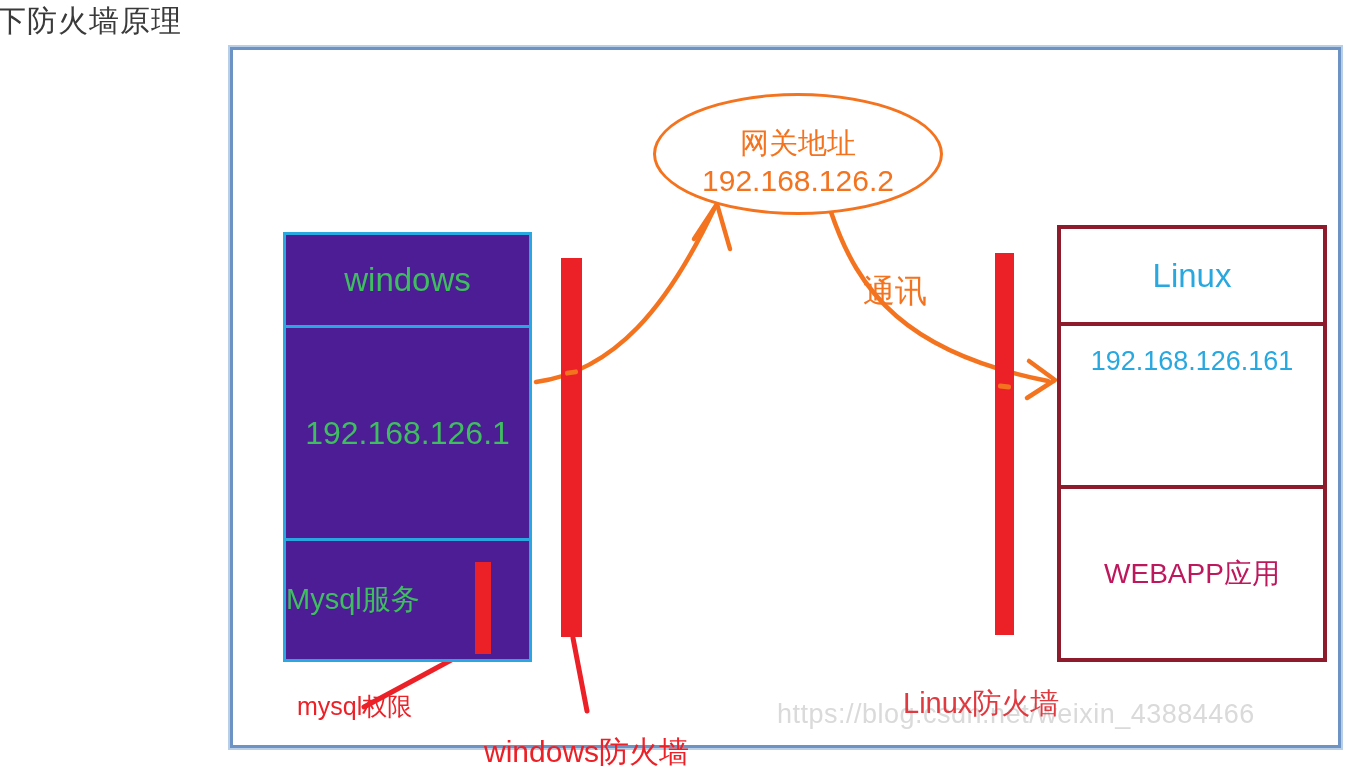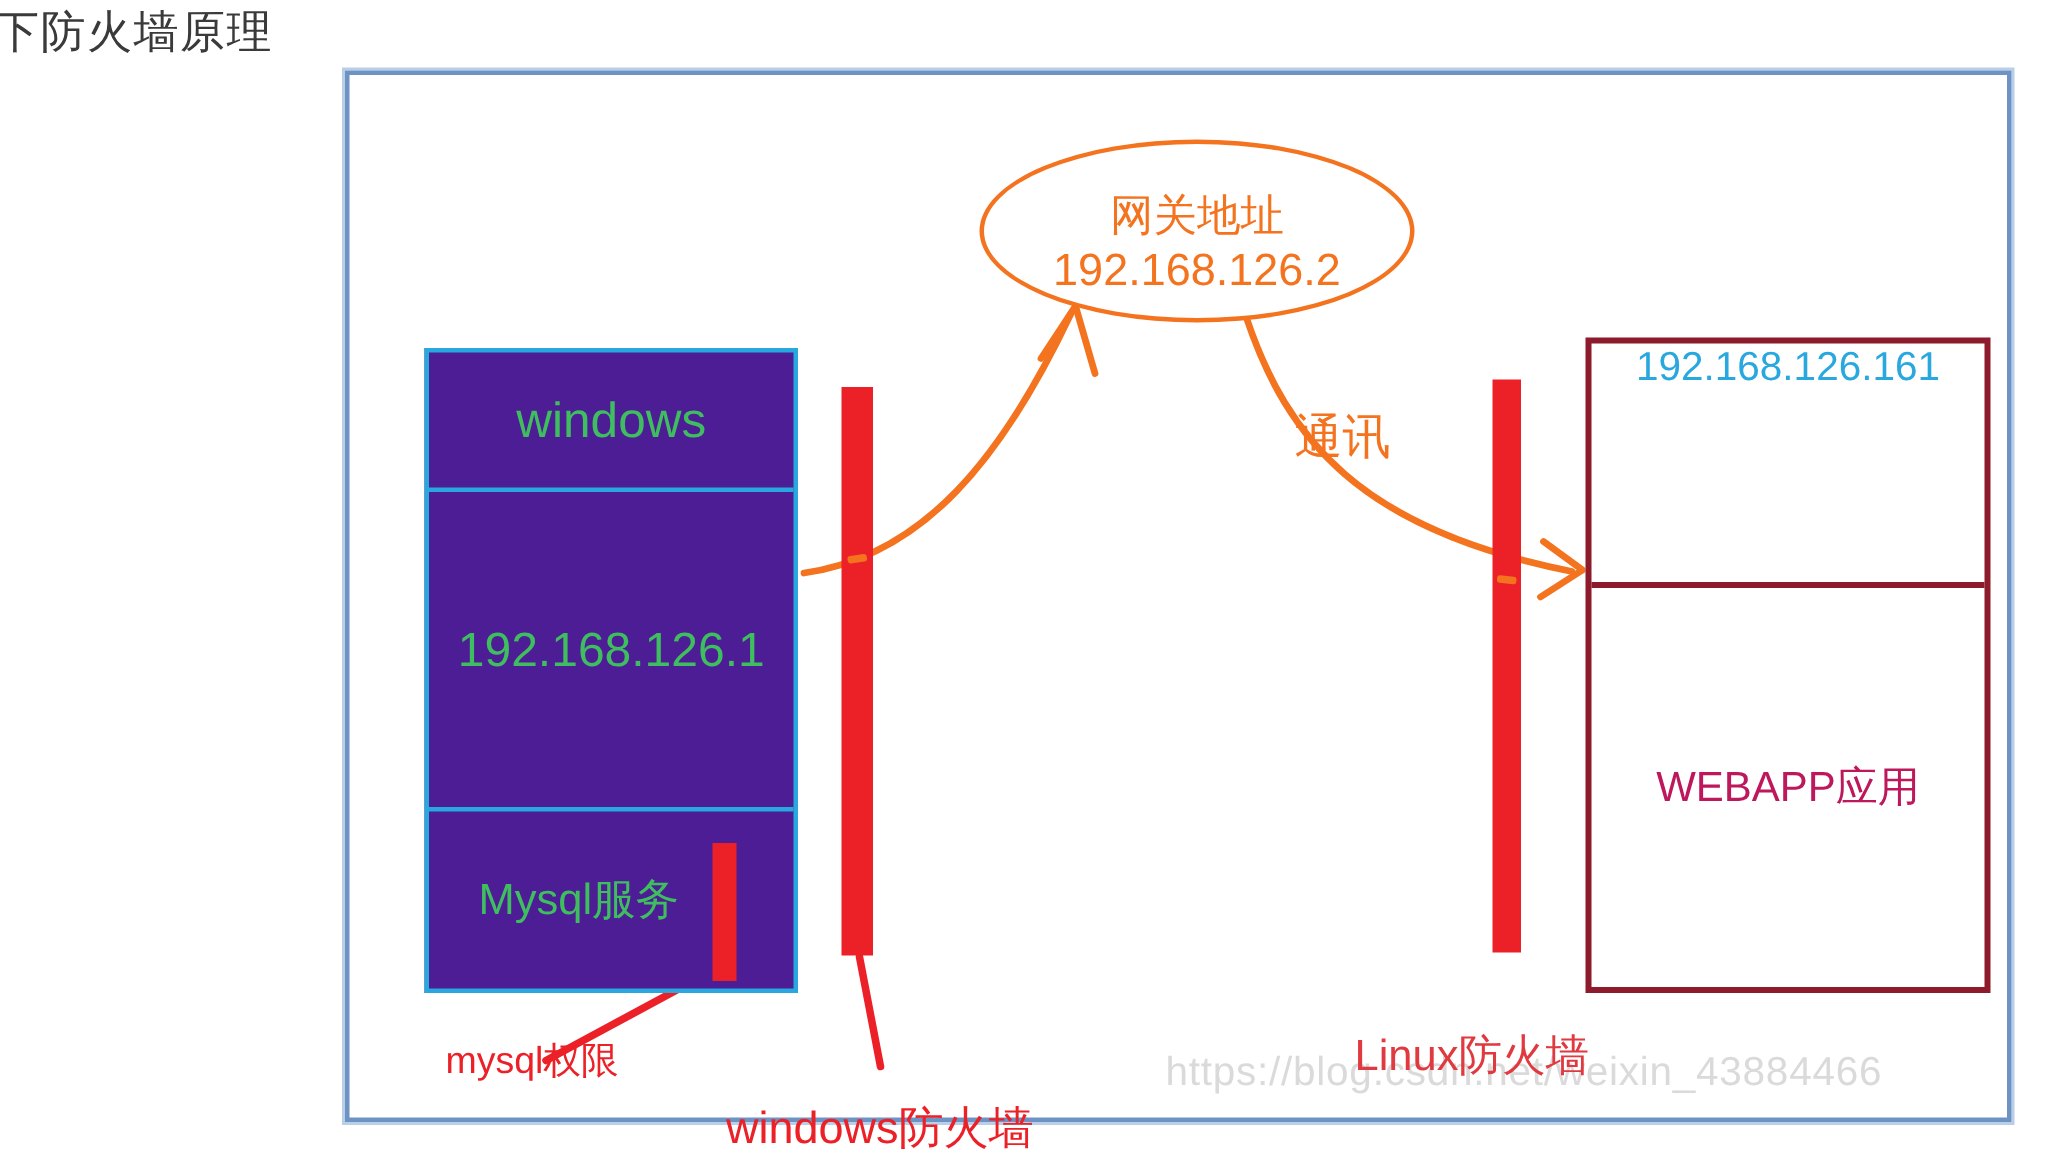--- a/index.html
+++ b/index.html
@@ -50,38 +50,39 @@
     color: #3fbe5f; font-size: 33px;
   }
   .windows-box .sec-ip {
     flex: 1; border-bottom: 3px solid #29a8e0;
     display: flex; align-items: center; justify-content: center;
     color: #3fbe5f; font-size: 32px;
   }
   .windows-box .sec-svc {
     height: 118px; position: relative;
     display: flex; align-items: center;
-    color: #3fbe5f; font-size: 29px; padding-left: 33px;
+    color: #3fbe5f; font-size: 29px; 
   }
 
   
   .linux-box {
     position: absolute; left: 1057px; top: 225px;
     width: 270px; height: 437px;
     border: 4px solid #8e1b2c; background: #ffffff; z-index: 3;
     display: flex; flex-direction: column;
   }
   .linux-box .sec-os {
     height: 97px; border-bottom: 4px solid #8e1b2c;
     display: flex; align-items: center; justify-content: center;
     color: #29a8e0; font-size: 33px;
   }
   .linux-box .sec-ip {
     height: 163px; border-bottom: 4px solid #8e1b2c;
     display: flex; justify-content: center;
+    padding-top: 20px;
     color: #29a8e0; font-size: 27px;
   }
   .linux-box .sec-app {
     flex: 1;
     display: flex; align-items: center; justify-content: center;
     color: #be185d; font-size: 28px;
   }
 
   
   .bar { position: absolute; background: #ec2027; z-index: 4; }
@@ -129,20 +130,21 @@
 
 <div class="windows-box">
   <div class="sec-os">windows</div>
   <div class="sec-ip">192.168.126.1</div>
   <div class="sec-svc">
     <span>Mysql服务</span>
   </div>
 </div>
 
 <div class="linux-box">
+  <div class="sec-os">Linux</div>
   <div class="sec-ip">192.168.126.161</div>
   <div class="sec-app">WEBAPP应用</div>
 </div>
 
 <div class="bar bar-windows"></div>
 <div class="bar bar-linux"></div>
 <div class="bar bar-mysql"></div>
 
 <div class="cross-dash dash-left"></div>
 <div class="cross-dash dash-right"></div>

